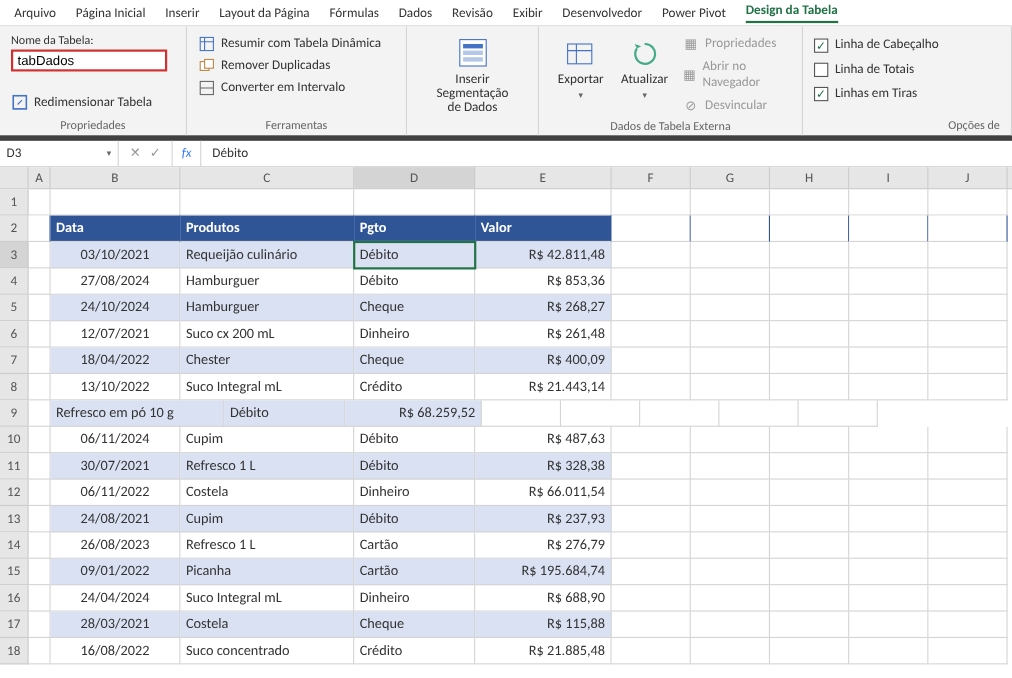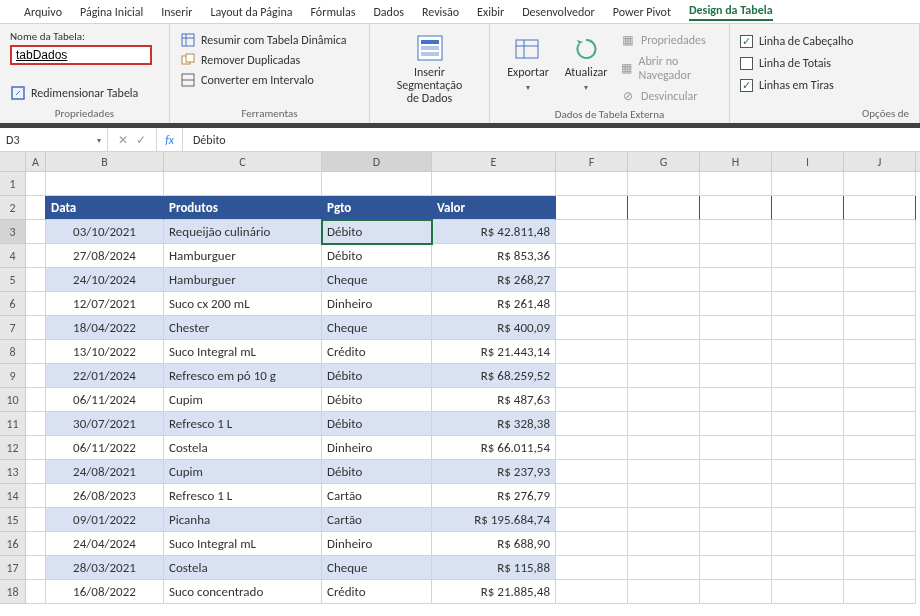--- a/index.html
+++ b/index.html
@@ -1,30 +1,30 @@
 <!DOCTYPE html>
 <html><head>
   <meta charset="utf-8">
   <style>
     * { box-sizing: border-box; margin: 0; padding: 0; }
     body { font-family: "Segoe UI", Calibri, sans-serif; font-size: 12px; background: #fff; color: #333; overflow: hidden; width: 920px; height: 616px; }
     
     
-    .menubar { display: flex; height: 24px; align-items: center; border-bottom: 1px solid #d4d4d4; padding-left: 24px; gap: 18px; }
+    .menubar { display: flex; height: 24px; align-items: center; border-bottom: 1px solid #d4d4d4; padding-left: 13px; gap: 18px; }
     .menubar span { font-size: 12px; cursor: pointer; }
     .menubar span.active { color: #217346; font-weight: 600; border-bottom: 2px solid #217346; padding-bottom: 2px; }
     
     
     .ribbon { display: flex; height: 104px; border-bottom: 5px solid #404040; background: #f3f3f3; }
     .ribbon-group { border-right: 1px solid #d4d4d4; padding: 6px 10px 3px 10px; display: flex; flex-direction: column; justify-content: space-between; }
     .ribbon-group-label { text-align: center; font-size: 11px; color: #666; padding-top: 2px; }
     .ribbon-item { display: flex; align-items: center; gap: 5px; font-size: 12px; padding: 2px 0; cursor: pointer; }
     .ribbon-item.disabled { color: #999; }
     .name-label { font-size: 11px; margin-bottom: 2px; }
-    .name-input { border: 2px solid #d03030; width: 142px; height: 20px; font-size: 12px; padding: 1px 4px; background: #fff; text-decoration: underline; }
+    .name-input { border: 2px solid #d03030; width: 142px; height: 20px; font-size: 12px; padding: 1px 4px; background: #fff; }
     .ribbon-icon { width: 16px; height: 16px; display: inline-flex; align-items: center; justify-content: center; }
     .ribbon-icon-big { width: 32px; height: 32px; display: flex; align-items: center; justify-content: center; margin: 0 auto; }
     .ribbon-col { display: flex; flex-direction: column; align-items: center; text-align: center; gap: 2px; padding: 2px 8px; cursor: pointer; line-height: 13px; }
     .checkbox-row { display: flex; align-items: center; gap: 6px; cursor: pointer; padding: 4px 0; }
     .checkbox { width: 13px; height: 13px; border: 1px solid #555; background: #fff; display: inline-flex; align-items: center; justify-content: center; font-size: 11px; color: #217346; }
     
     
     .formula-bar { display: flex; height: 24px; border-bottom: 1px solid #d4d4d4; align-items: center; }
     .namebox { width: 108px; border-right: 1px solid #d4d4d4; padding: 0 6px; display: flex; align-items: center; justify-content: space-between; height: 100%; }
     .formula-icons { display: flex; gap: 8px; padding: 0 10px; color: #999; border-right: 1px solid #d4d4d4; height: 100%; align-items: center; }
@@ -353,21 +353,20 @@
         <div class="cell c-D in-table">Crédito</div>
         <div class="cell c-E in-table">R$ 21.443,14</div>
         <div class="cell c-F"></div>
         <div class="cell c-G"></div>
         <div class="cell c-H"></div>
         <div class="cell c-I"></div>
         <div class="cell c-J"></div>
       </div>
       <div class="cell-row table-row banded">
         <div class="cell c-A"></div>
-        <div class="cell c-B in-table">22/01/2024</div>
         <div class="cell c-C in-table">Refresco em pó 10 g</div>
         <div class="cell c-D in-table">Débito</div>
         <div class="cell c-E in-table">R$ 68.259,52</div>
         <div class="cell c-F"></div>
         <div class="cell c-G"></div>
         <div class="cell c-H"></div>
         <div class="cell c-I"></div>
         <div class="cell c-J"></div>
       </div>
       <div class="cell-row">

